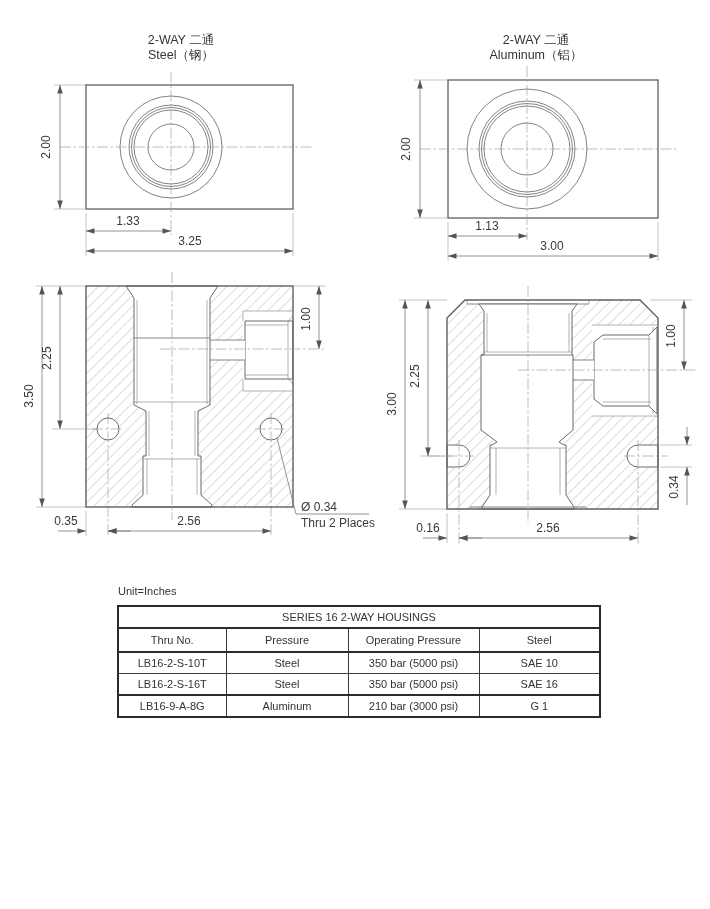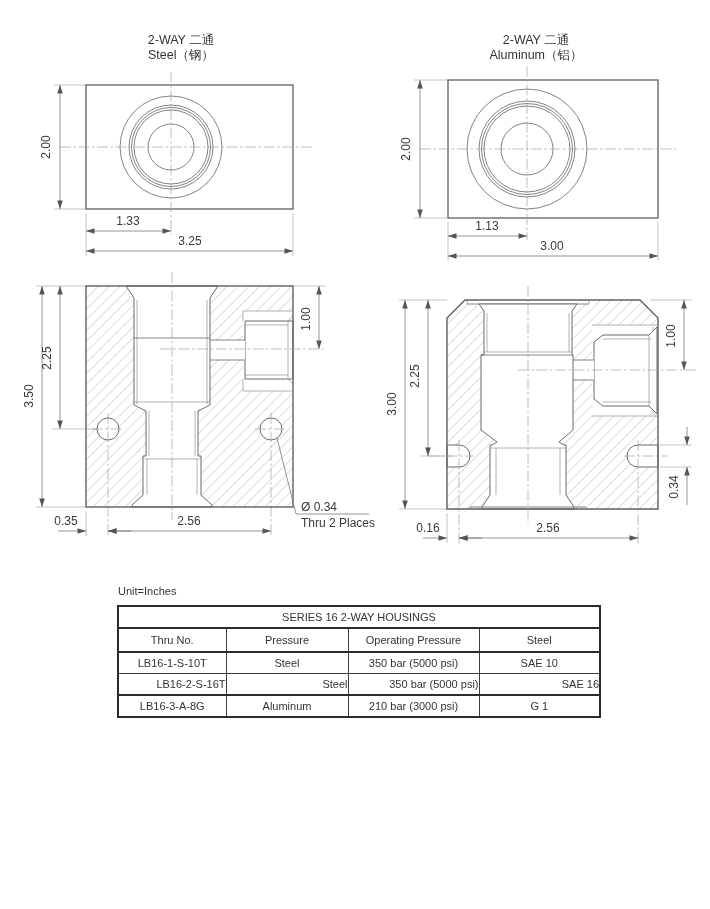--- a/index.html
+++ b/index.html
@@ -17,21 +17,21 @@
   .dim{stroke:#787878;stroke-width:0.8;fill:none;}
   .ext{stroke:#949494;stroke-width:0.55;fill:none;}
   .circ{stroke:#757575;fill:none;stroke-width:0.9;}
   .unit-note{margin:9px 0 8px 118px;font-size:11px;color:#333;}
   table.spec{border-collapse:collapse;table-layout:fixed;width:482px;margin-left:117px;
     font-size:11px;color:#333;border:2px solid #2b2b2b;}
   table.spec th,table.spec td{border:1px solid #3c3c3c;text-align:center;font-weight:normal;
     padding:0;height:20px;line-height:20px;white-space:nowrap;}
   table.spec tr.title-row th{height:19px;border-bottom:2px solid #2b2b2b;}
   table.spec tr.head-row td{height:22px;border-bottom:2px solid #2b2b2b;}
-  table.spec tr.grp td{border-bottom:2px solid #2b2b2b;text-align:right;}
+  table.spec tr.grp td{border-bottom:2px solid #2b2b2b;}
 </style>
 </head>
 <body>
 
 <div class="draw-area">
 <svg width="710" height="568" viewBox="0 0 710 568">
   <defs>
     <pattern id="hatch" width="7.6" height="7.6" patternUnits="userSpaceOnUse" patternTransform="rotate(-45)">
       <line x1="0" y1="0" x2="7.6" y2="0" stroke="#a8a8a8" stroke-width="0.8"></line>
     </pattern>
@@ -275,31 +275,31 @@
       <tr class="title-row">
     <th colspan="4">SERIES 16 2-WAY HOUSINGS</th>
   </tr>
   <tr class="head-row">
     <td>Thru No.</td>
     <td>Pressure</td>
     <td>Operating Pressure</td>
     <td>Steel</td>
   </tr>
   <tr>
-    <td>LB16-1-S-10T</td>
+    <td>LB16-2-S-10T</td>
     <td>Steel</td>
     <td>350 bar (5000 psi)</td>
     <td>SAE 10</td>
   </tr>
   <tr class="grp">
     <td>LB16-2-S-16T</td>
     <td>Steel</td>
     <td>350 bar (5000 psi)</td>
     <td>SAE 16</td>
   </tr>
   <tr>
-    <td>LB16-3-A-8G</td>
+    <td>LB16-9-A-8G</td>
     <td>Aluminum</td>
     <td>210 bar (3000 psi)</td>
     <td>G 1</td>
   </tr>
 </tbody>
   </table>
 
 </body></html>

